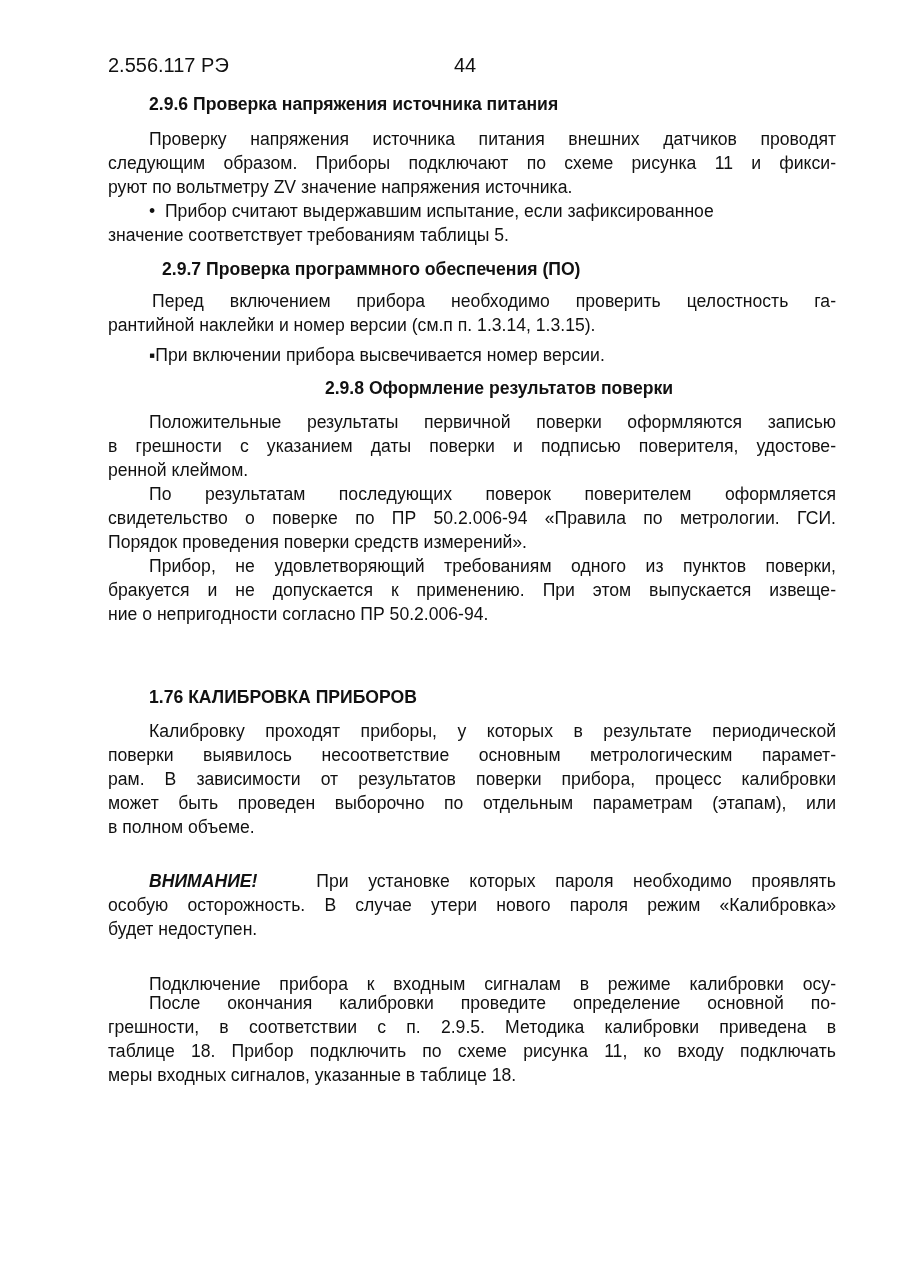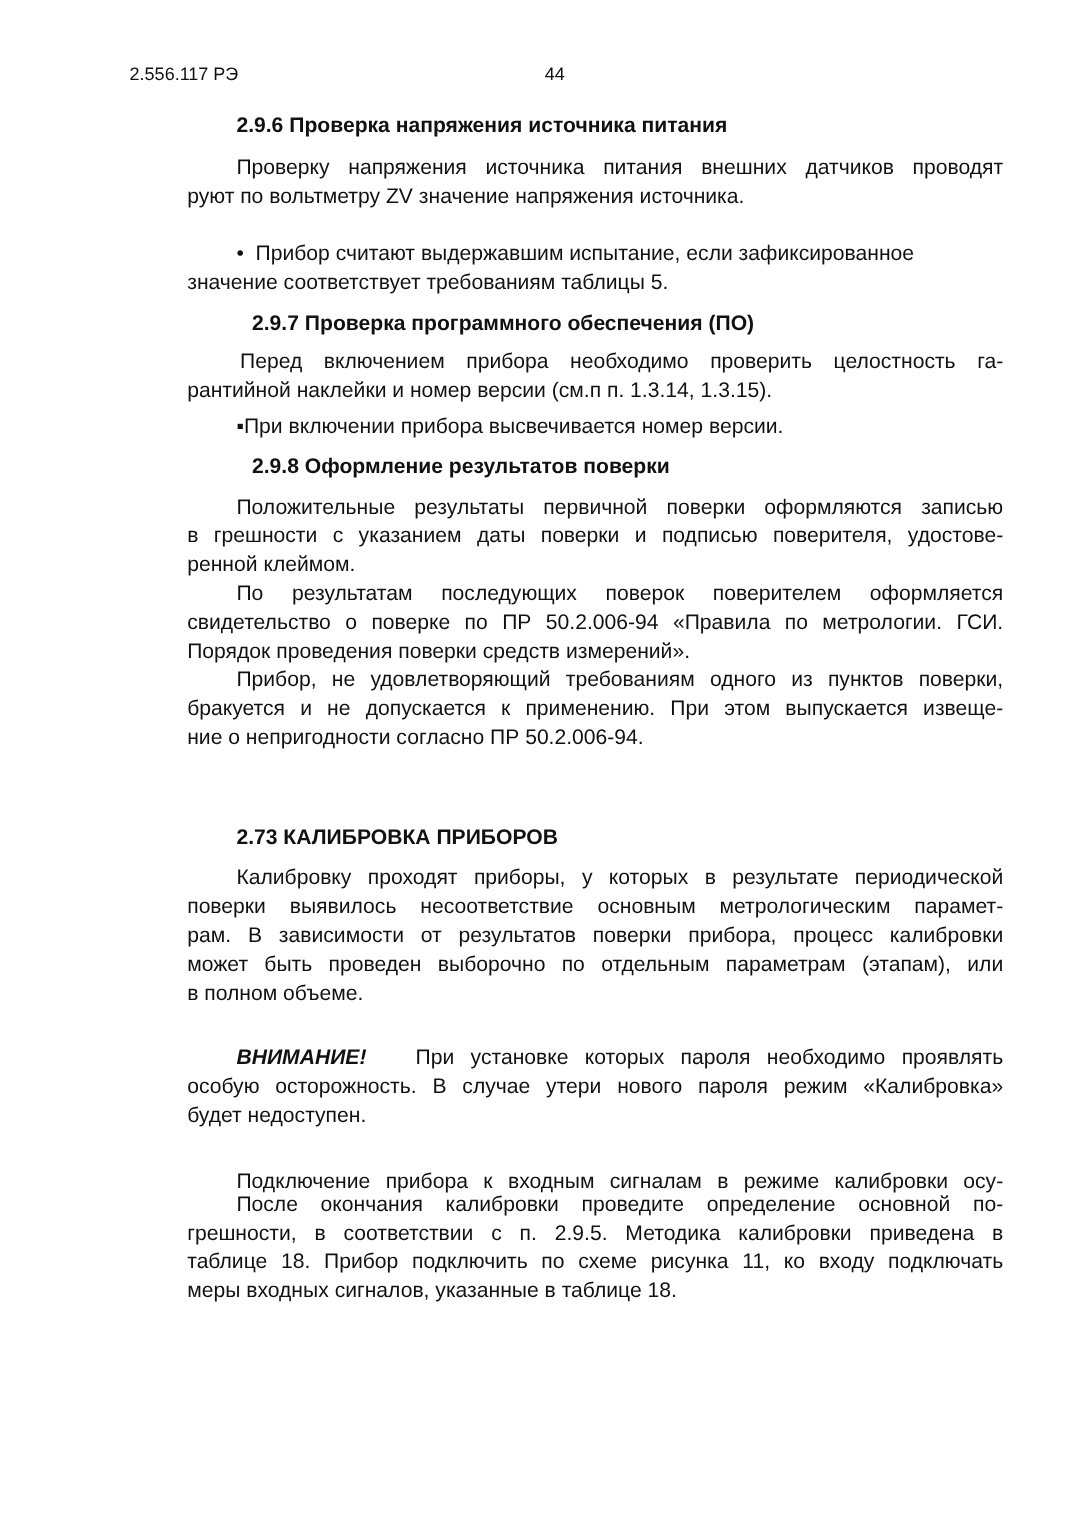--- a/index.html
+++ b/index.html
@@ -1,77 +1,78 @@
 <!DOCTYPE html>
 <html><head>
   <meta charset="utf-8">
   <style>
     html, body { margin: 0; padding: 0; background: #ffffff; }
     body {
       width: 900px; height: 1274px; position: relative; overflow: hidden;
       font-family: "Liberation Sans", sans-serif; color: #111111;
     }
-    .page-header { position: absolute; top: 54px; left: 108px; width: 700px; height: 22px; font-size: 15px; }
+    .page-header { position: absolute; top: 54px; left: 108px; width: 700px; height: 22px; font-size: 20px; }
     .doc-code { position: absolute; left: 0; top: 0; }
     .page-num { position: absolute; left: 346px; top: 0; }
     .blk { position: absolute; left: 108px; width: 728px; font-size: 17.6px; line-height: 24px; }
-    .ln { display: block; white-space: nowrap; margin-left: 48px; }
+    .ln { display: block; white-space: nowrap; }
     .j { text-align: justify; text-align-last: justify; white-space: normal; }
     .ind { padding-left: 41px; }
     .h { font-weight: bold; font-size: 17.6px; }
     .em { font-weight: bold; font-style: italic; }
   </style>
 </head>
 <body>
 
 <div class="page-header">
   <span class="doc-code">2.556.117 РЭ</span>
   <span class="page-num">44</span>
 </div>
 
 <div class="blk" style="top:92px;">
   <span class="ln h ind">2.9.6 Проверка напряжения источника питания</span>
 </div>
 <div class="blk" style="top:127px;">
   <span class="ln j ind">Проверку напряжения источника питания внешних датчиков проводят</span>
+  <span class="ln j">следующим образом. Приборы  подключают по схеме рисунка 11 и фикси-</span>
   <span class="ln">руют по вольтметру ZV значение напряжения источника.</span>
 </div>
 <div class="blk" style="top:199px;">
   <span class="ln ind"><span>•</span>&nbsp; <span>Прибор считают выдержавшим испытание, если зафиксированное</span></span>
   <span class="ln">значение соответствует требованиям  таблицы 5.</span>
 </div>
 
 <div class="blk" style="top:257px;">
   <span class="ln h" style="padding-left:54px;">2.9.7 Проверка программного обеспечения (ПО)</span>
 </div>
 <div class="blk" style="top:289px;">
   <span class="ln j" style="padding-left:44px;">Перед включением прибора необходимо проверить целостность га-</span>
   <span class="ln">рантийной наклейки и номер версии (см.п п. 1.3.14, 1.3.15).</span>
 </div>
 <div class="blk" style="top:343px;">
   <span class="ln ind"><span>▪</span><span>При включении прибора высвечивается номер версии.</span></span>
 </div>
 
 <div class="blk" style="top:376px;">
-  <span class="ln h" style="padding-left:54px;">2.9.8 Оформление результатов поверки</span>
+  <span class="ln h" style="padding-left:54px;text-align:center;">2.9.8 Оформление результатов поверки</span>
 </div>
 <div class="blk" style="top:410px;">
   <span class="ln j ind">Положительные результаты первичной поверки оформляются записью</span>
   <span class="ln j">в грешности с указанием даты поверки и подписью поверителя, удостове-</span>
   <span class="ln">ренной клеймом.</span>
   <span class="ln j ind">По результатам последующих поверок поверителем оформляется</span>
   <span class="ln j">свидетельство о поверке по ПР 50.2.006-94 «Правила по метрологии. ГСИ.</span>
   <span class="ln">Порядок проведения поверки средств измерений».</span>
   <span class="ln j ind">Прибор, не удовлетворяющий требованиям одного из пунктов поверки,</span>
   <span class="ln j">бракуется и не допускается к применению. При этом выпускается извеще-</span>
   <span class="ln">ние о непригодности согласно ПР 50.2.006-94.</span>
 </div>
 
 <div class="blk" style="top:685px;">
-  <span class="ln h ind">2.73 КАЛИБРОВКА ПРИБОРОВ</span>
+  <span class="ln h ind">1.76 КАЛИБРОВКА ПРИБОРОВ</span>
 </div>
 <div class="blk" style="top:719px;">
   <span class="ln j ind">Калибровку проходят приборы, у которых в результате периодической</span>
   <span class="ln j">поверки выявилось несоответствие основным метрологическим парамет-</span>
   <span class="ln j">рам. В зависимости от результатов поверки прибора, процесс калибровки</span>
   <span class="ln j">может быть проведен выборочно по отдельным параметрам (этапам), или</span>
   <span class="ln">в полном объеме.</span>
 </div>
 <div class="blk" style="top:869px;">
   <span class="ln j ind"><span class="em">ВНИМАНИЕ!</span>&nbsp;&nbsp; <span>При установке которых пароля необходимо проявлять</span></span>

